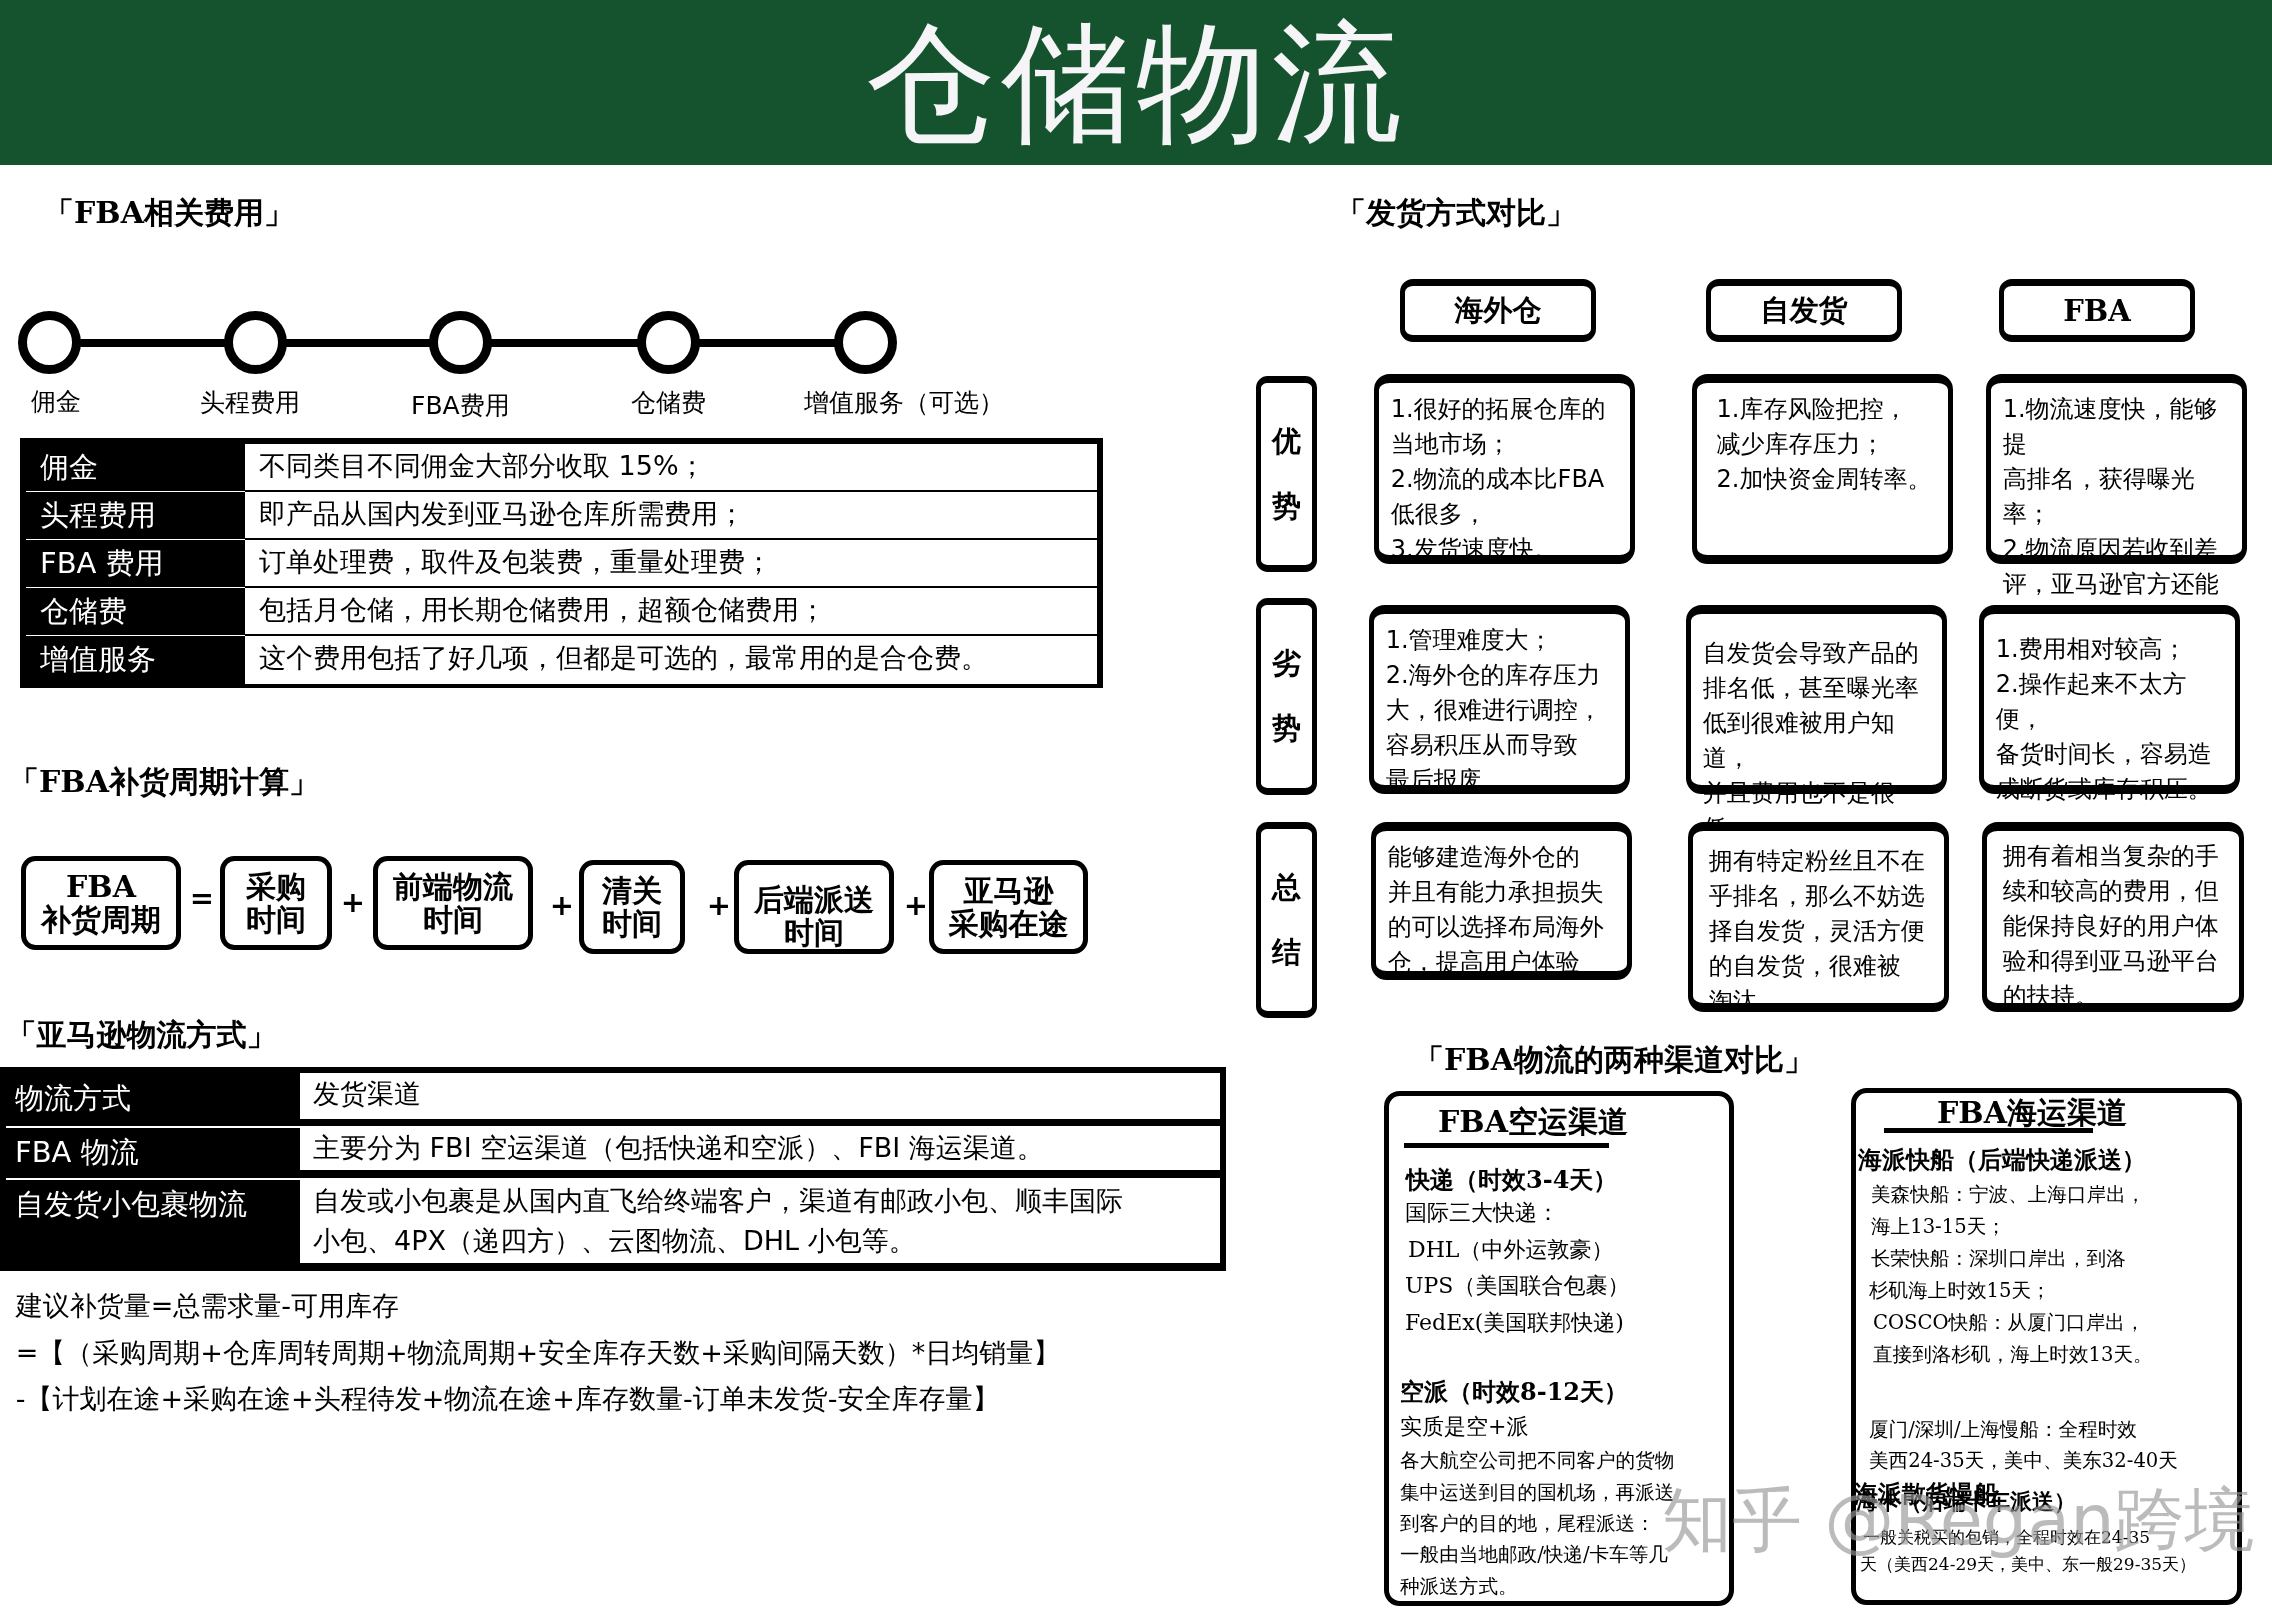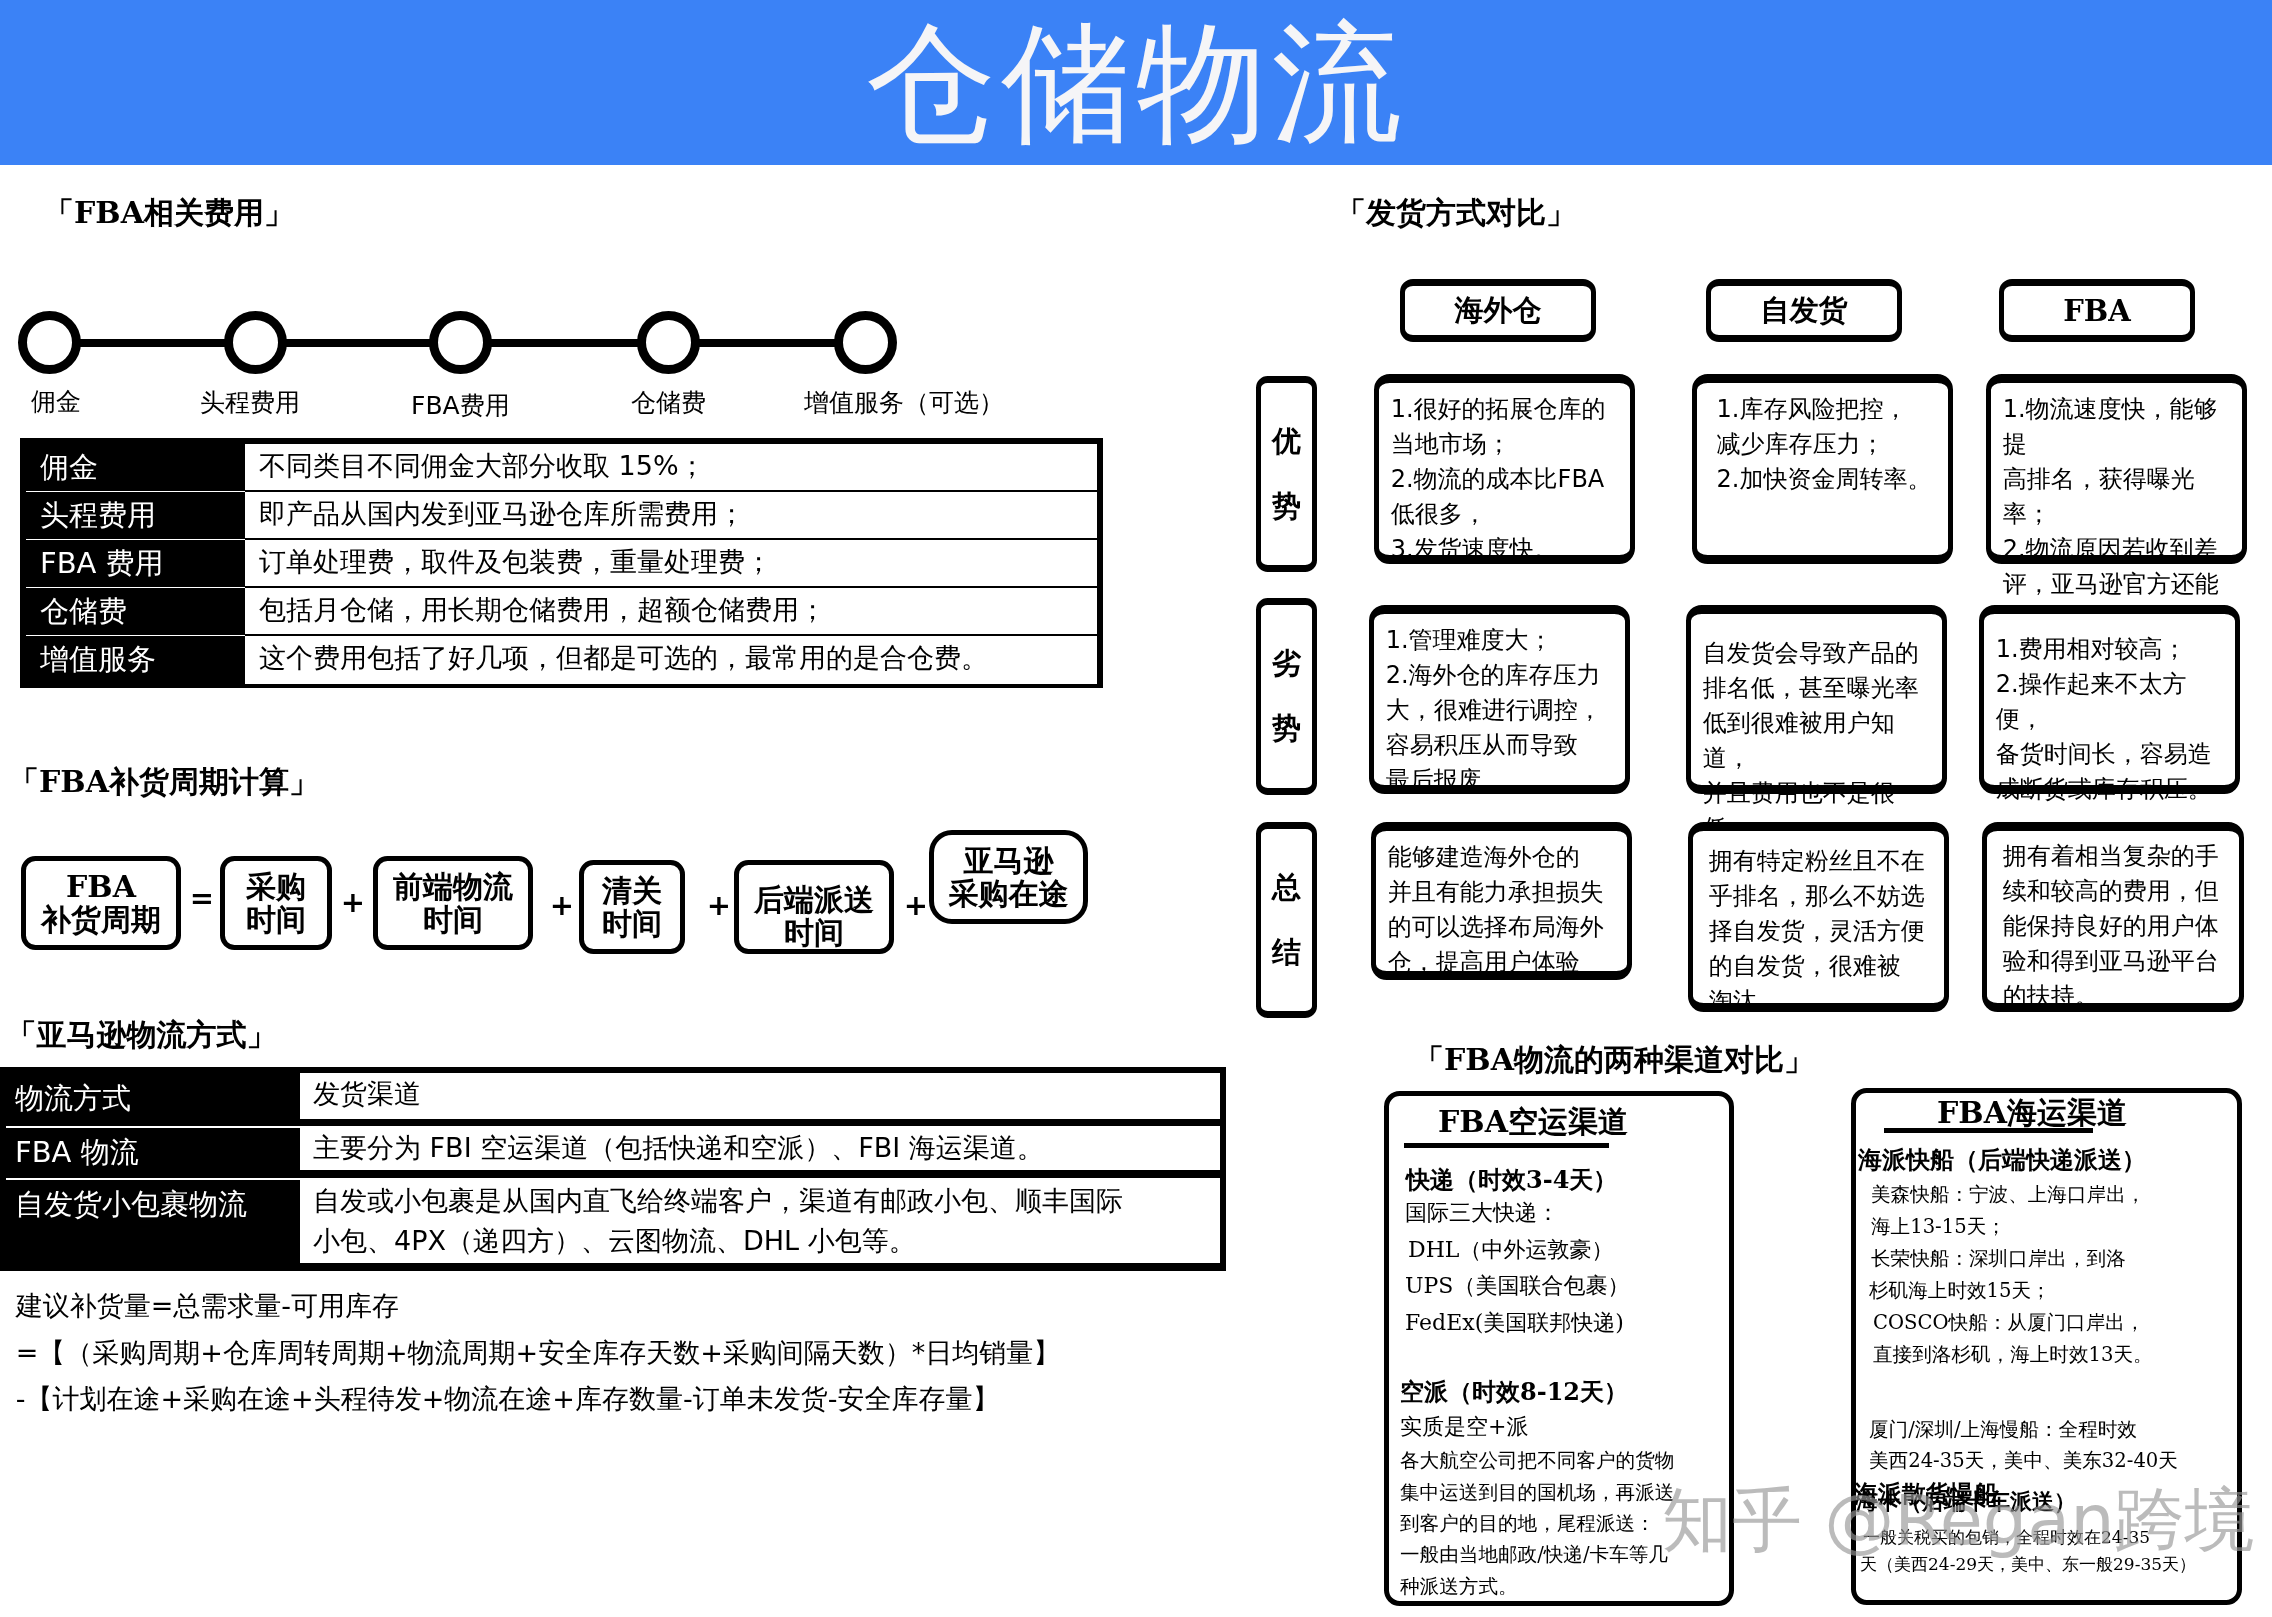--- a/index.html
+++ b/index.html
@@ -1,20 +1,20 @@
 <!DOCTYPE html>
 <html style="font-size:10.4px"><head>
 <meta charset="utf-8">
 <style>
   * { box-sizing: border-box; margin: 0; padding: 0; }
   html, body { width: 2273px; height: 1618px; background: #ffffff; overflow: hidden; }
   body { position: relative; font-family: "DejaVu Serif", "Liberation Serif", serif; color: #000; }
 
   .abs { position: absolute; }
-  .header { left: 0; top: 0; width: 2273px; height: 165px; background: #3b82f6; }
+  .header { left: 0; top: 0; width: 2273px; height: 165px; background: #14532d; }
   .header-title { position: absolute; left: 0; right: 0; top: 6.5px; text-align: center; color: #f5f5f7;
     font-family: "DejaVu Serif", serif; font-size: 130px; letter-spacing: 5.2px; line-height: 153px; font-weight: normal; }
 
   .sec-title { font-family: "DejaVu Serif", serif; font-weight: bold; font-size: 30px; white-space: nowrap; line-height: 39px; }
 
   
   .tl-line { background: #000; height: 7.8px; }
   .tl-node { width: 63px; height: 63px; border: 9px solid #000; border-radius: 50%; background: #fff; }
   .tl-label { font-family: "DejaVu Sans", sans-serif; font-size: 25px; white-space: nowrap; }
 
@@ -122,21 +122,21 @@
 <div class="abs f-box" style="left:579px; top:860px; width:106px; height:94px;">
   <div>清关</div>
   <div>时间</div>
 </div>
 <div class="abs f-op" style="left:706px; top:888px;">+</div>
 <div class="abs f-box" style="left:734px; top:860px; width:160px; height:94px;justify-content:flex-end;">
   <div>后端派送</div>
   <div>时间</div>
 </div>
 <div class="abs f-op" style="left:903px; top:888px;">+</div>
-<div class="abs f-box" style="left:929px; top:830px; width:159px; height:94px;border-radius:23px;">
+<div class="abs f-box" style="left:929px; top:860px; width:159px; height:94px;">
   <div>亚马逊</div>
   <div>采购在途</div>
 </div>
 
 <div class="abs sec-title" style="left:6.5px; top:1015px;">
   <span>「</span><span>亚马逊物流方式</span><span>」</span>
 </div>
 
 <div class="abs lg-table" style="left:0; top:1067px; width:1226px; height:204px;">
   <div class="lg-row" style="height:53px;">

